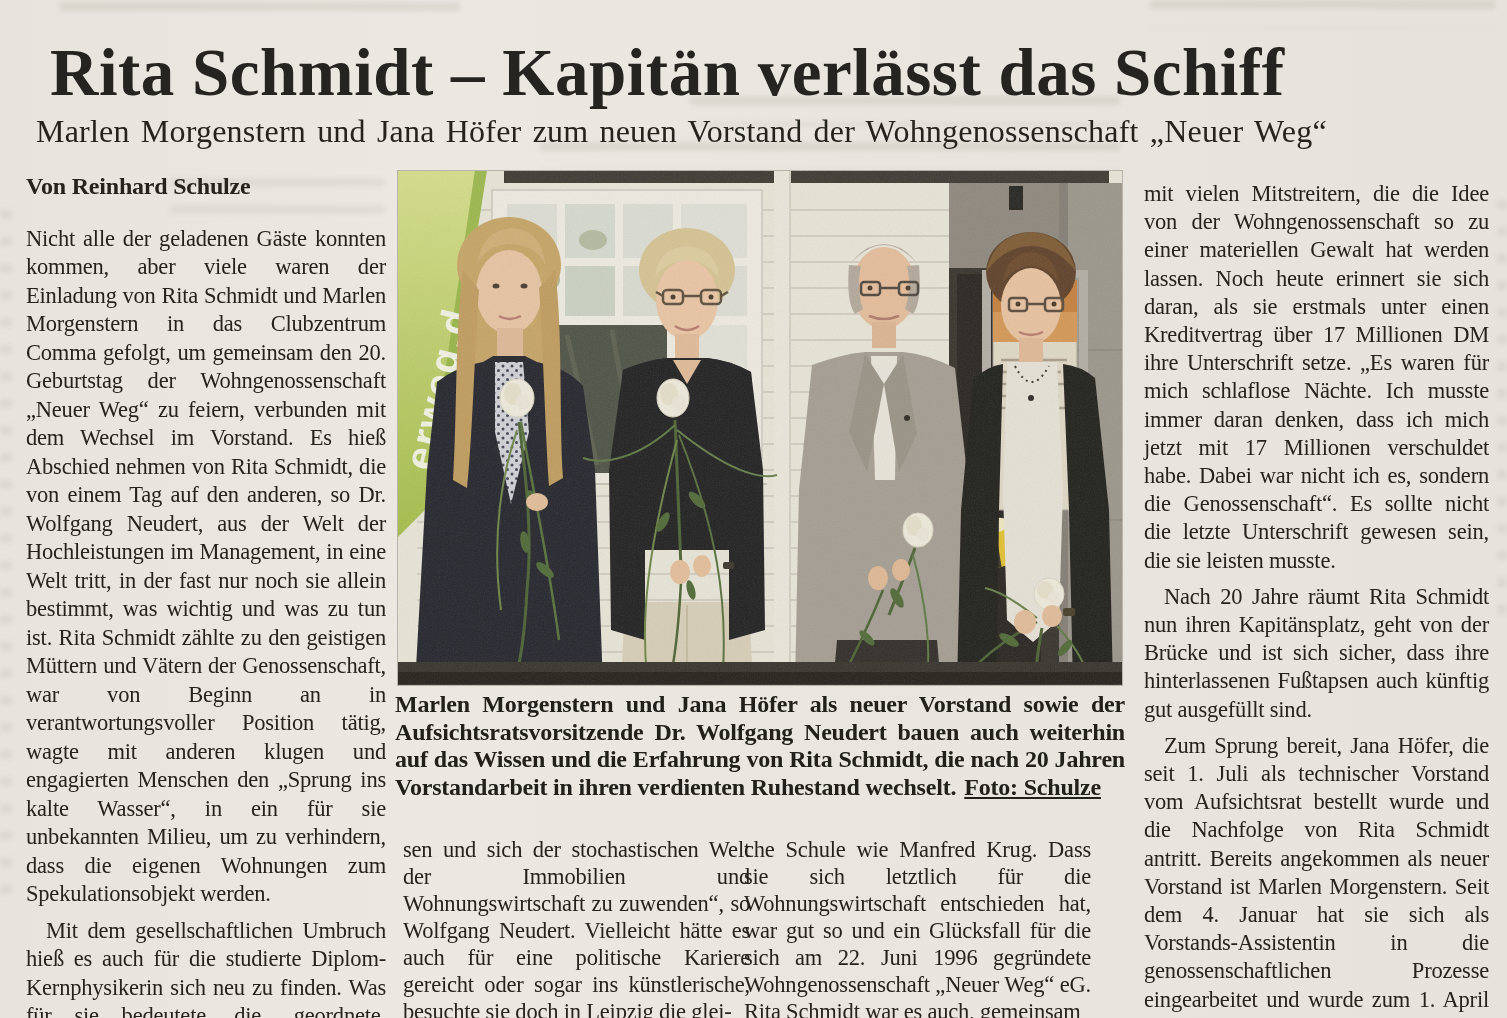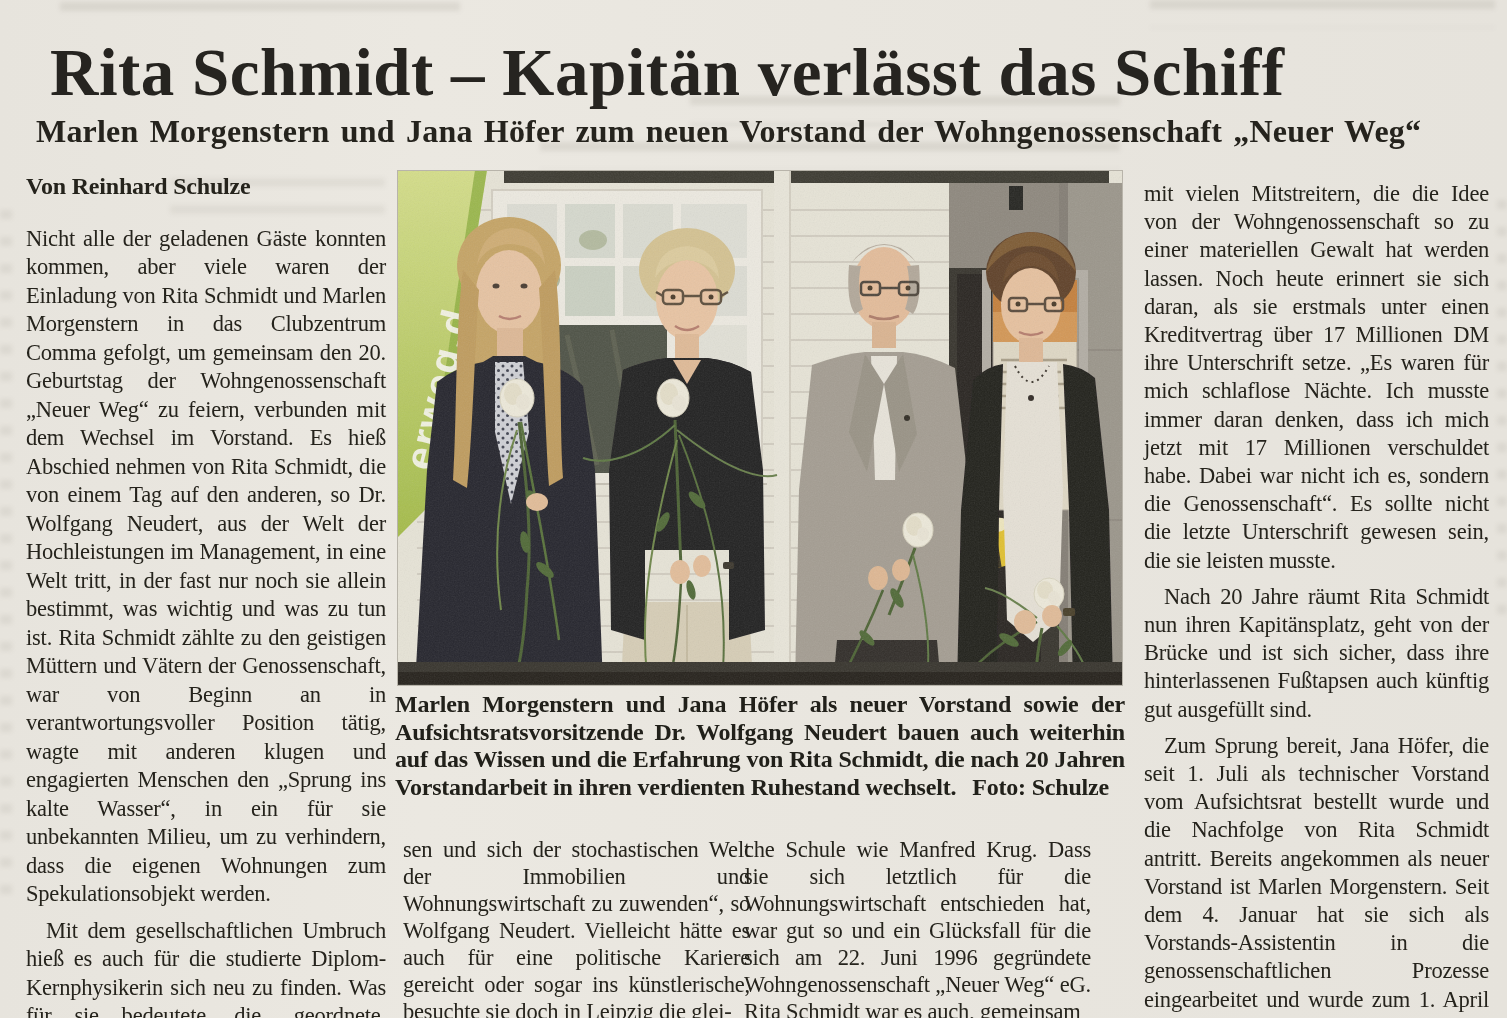--- a/index.html
+++ b/index.html
@@ -11,40 +11,40 @@
   
   .ghost{position:absolute;filter:blur(2.5px);opacity:.38;pointer-events:none;}
   .ghost.lines{background:repeating-linear-gradient(180deg,rgba(108,102,88,.32) 0 9px,rgba(0,0,0,0) 9px 27px);}
   .headline{
     position:absolute;left:38px;top:22px;width:1445px;margin:12px;
     font-size:67px;font-weight:bold;color:#262420;white-space:nowrap;
     letter-spacing:.5px;
   }
   .subheadline{
     position:absolute;left:36px;top:113px;width:1448px;margin:0;
-    font-size:32px;font-weight:bold;color:#25231d;white-space:nowrap;
+    font-size:32px;font-weight:normal;color:#25231d;white-space:nowrap;
     letter-spacing:.2px;word-spacing:3px;
   }
   .byline{font-weight:bold;font-size:24px;margin:0 0 24px 8px;text-align:left;}
   .col{position:absolute;text-align:justify;font-size:22.5px;line-height:28.5px;
        letter-spacing:-.2px;color:#25231c;hyphens:auto;-webkit-hyphens:auto;}
   .col-left{left:18px;top:172px;width:376px;}
   .col-mid1{left:395px;top:828px;width:363px;line-height:27px;}
   .col-mid2{left:736px;top:828px;width:363px;line-height:27px;}
   .col-right{left:1136px;top:172px;width:361px;line-height:28.2px;}
   .para{margin:8px;text-indent:0;}
   .para + .para{text-indent:20px;}
   .photo{position:absolute;left:397px;top:170px;width:726px;height:516px;margin:0;}
   .photo svg{display:block;}
   .caption{
     position:absolute;left:395px;top:691px;width:730px;margin:0;
     font-size:24px;line-height:27.5px;font-weight:bold;text-align:justify;
     letter-spacing:-.2px;color:#21201a;
   }
-  .credit{margin-left:16px;white-space:nowrap;}
+  .credit{margin-left:8px;white-space:nowrap;text-decoration:underline;}
 </style>
 </head>
 <body>
 
 <div class="page">
 
   <div class="ghost lines" style="left:60px;top:2px;width:400px;height:22px;"></div>
   <div class="ghost lines" style="left:1150px;top:0;width:345px;height:28px;"></div>
   <div class="ghost lines" style="left:690px;top:96px;width:430px;height:30px;"></div>
   <div class="ghost lines" style="left:540px;top:142px;width:580px;height:28px;"></div>

